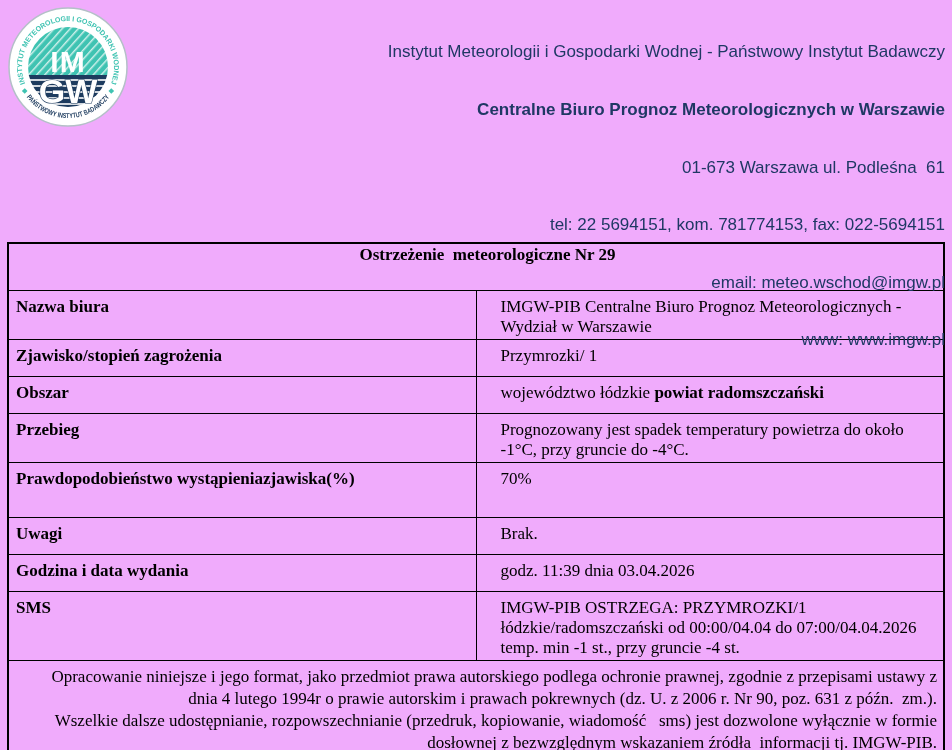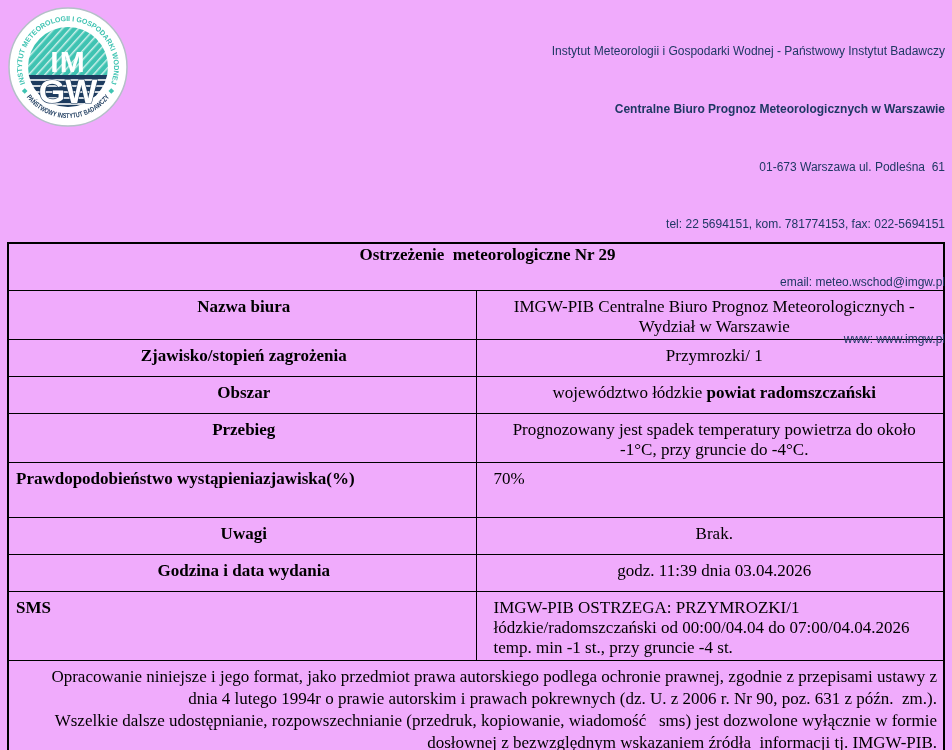--- a/index.html
+++ b/index.html
@@ -13,21 +13,21 @@
   }
 
   
   .doc-header { position: relative; height: 130px; }
   .logo { position: absolute; left: 8px; top: 7px; width: 120px; height: 120px; }
   .org-block {
     position: absolute;
     right: 7px; top: 4px;
     text-align: right;
     font-family: "Liberation Sans", sans-serif;
-    font-size: 12px;
+    font-size: 17px;
     line-height: 19.2px;
     color: #1f3864;
     white-space: pre-wrap;
   }
   .org-line.bold { font-weight: bold; }
 
   
   table.warning-table {
     border-collapse: collapse;
     table-layout: fixed;
@@ -50,24 +50,24 @@
     color: #ee0000;
     white-space: pre-wrap;
     padding-left: 24px;
   }
   td.label-cell {
     width: 246px;
     font-weight: bold;
     padding: 6px 4px 2px 7px;
   }
   td.value-cell {
-    padding: 6px 8px 2px 17px;
+    padding: 6px 8px 2px 24px;
     white-space: pre-wrap;
   }
-  tr.r-std  td { height: 28px; text-align: center; }   
+  tr.r-std  td { height: 28px; }   
   tr.r-tall td { height: 46px; }   
   tr.r-sms  td { height: 45px; font-family: Liberation Serif, serif; }   
   td.copyright-cell {
     padding: 5px 6px 6px 5px;
     line-height: 22px;
     white-space: normal;
   }
   td.copyright-cell p {
     margin: 0;
     text-indent: 9px;

